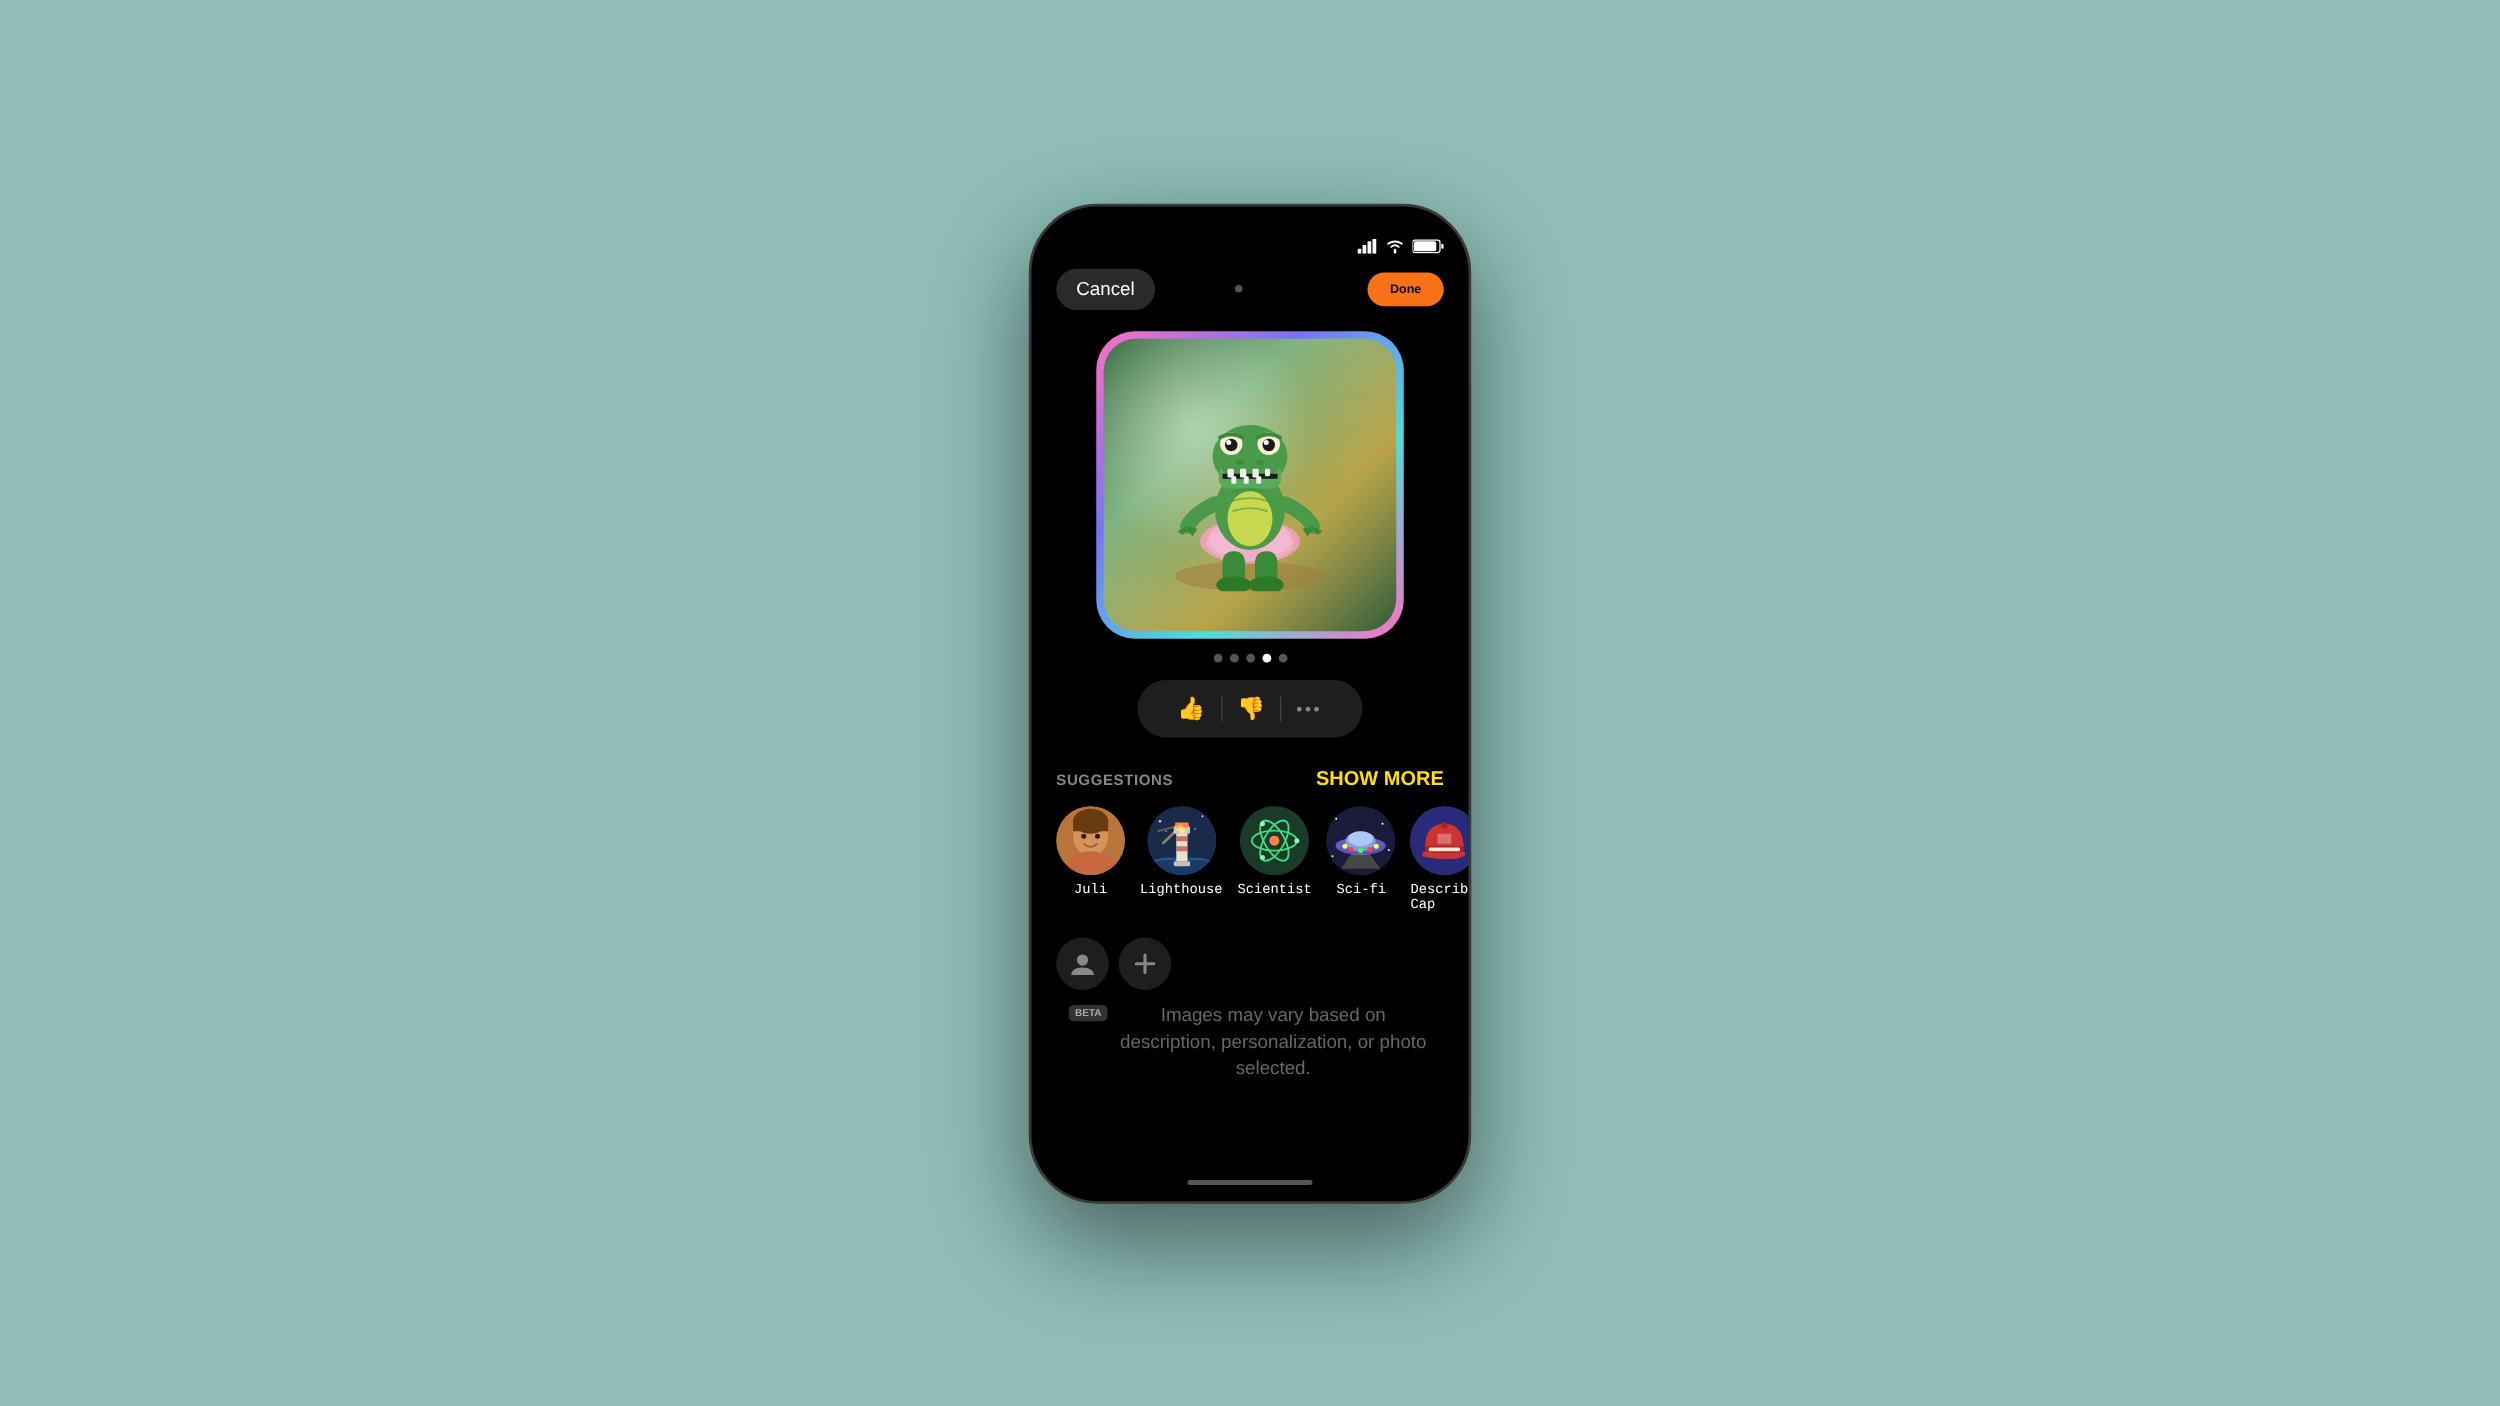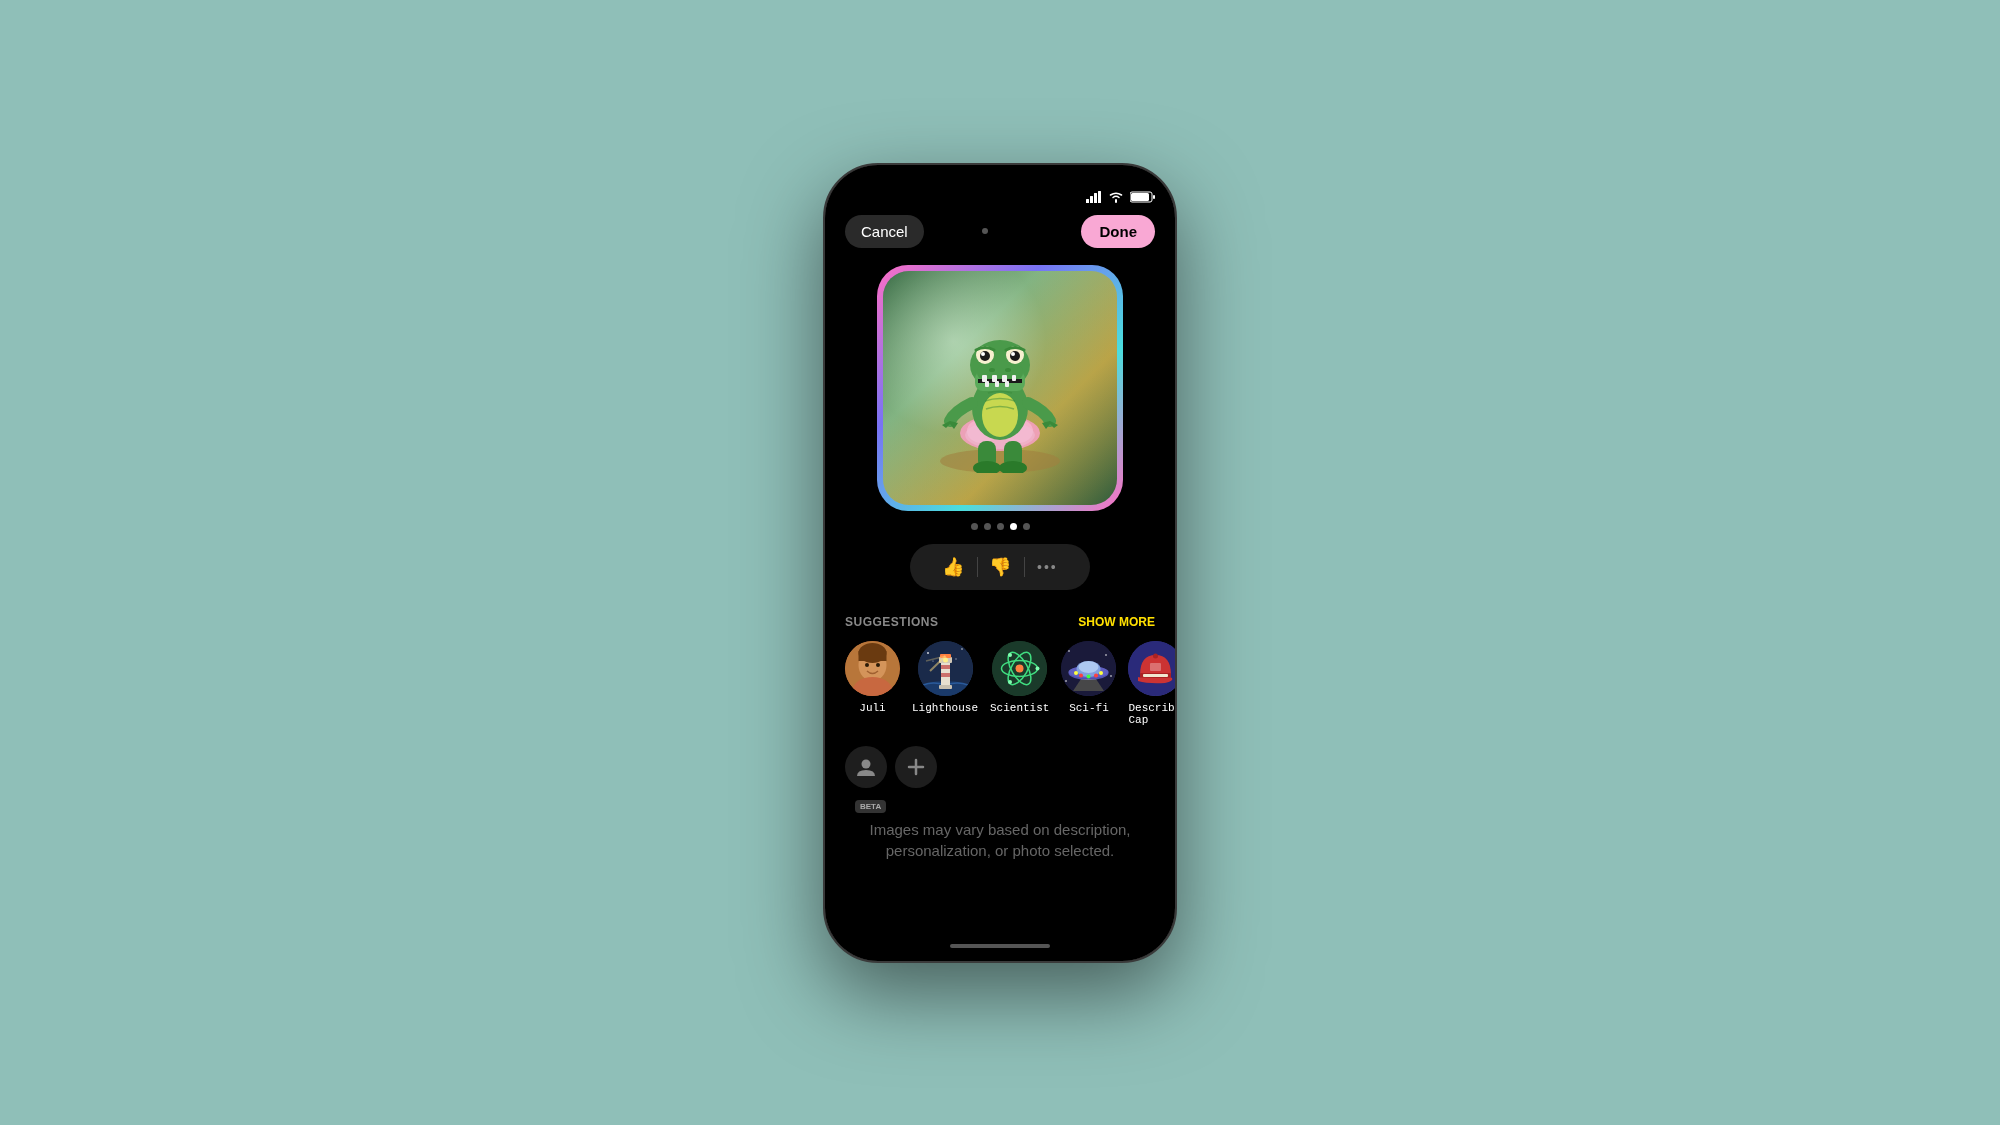--- a/index.html
+++ b/index.html
@@ -127,26 +127,26 @@
       color: #fff;
       border: none;
       border-radius: 20px;
       padding: 8px 16px;
       font-size: 15px;
       font-weight: 500;
       cursor: pointer;
     }
 
     .done-btn {
-      background: #f9a8d4;
+      background: #f97316;
       color: #000;
       border: none;
       border-radius: 20px;
       padding: 8px 18px;
-      font-size: 15px;
+      font-size: 10px;
       font-weight: 600;
       cursor: pointer;
       margin-left: 36px;
     }
 
     .top-center-dot {
       width: 6px;
       height: 6px;
       background: #555;
       border-radius: 50%;
@@ -254,21 +254,21 @@
     }
 
     .suggestions-label {
       font-size: 12px;
       font-weight: 600;
       color: #888;
       letter-spacing: 0.5px;
     }
 
     .show-more-btn {
-      font-size: 12px;
+      font-size: 16px;
       font-weight: 600;
       color: #FFE000;
       background: none;
       border: none;
       cursor: pointer;
     }
 
     
     .suggestions-list {
       display: flex;
@@ -386,21 +386,20 @@
       font-weight: 300;
     }
 
     
     .beta-disclaimer {
       display: flex;
       align-items: flex-start;
       gap: 6px;
       text-align: center;
       padding: 0 10px;
-      flex-direction: column;
     }
 
     .beta-badge {
       background: #333;
       color: #aaa;
       font-size: 8px;
       font-weight: 700;
       padding: 2px 5px;
       border-radius: 4px;
       white-space: nowrap;

